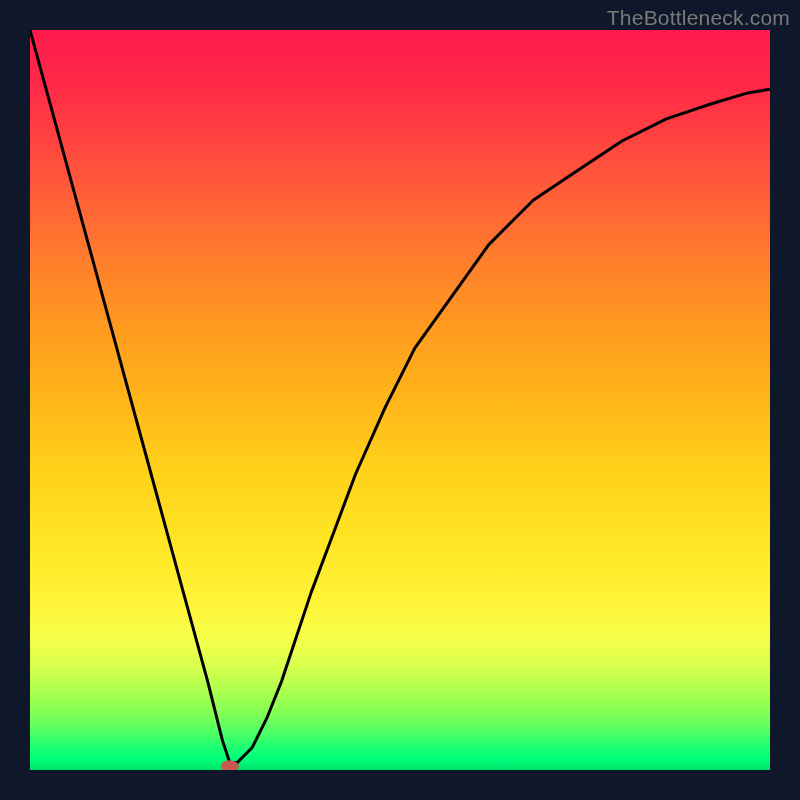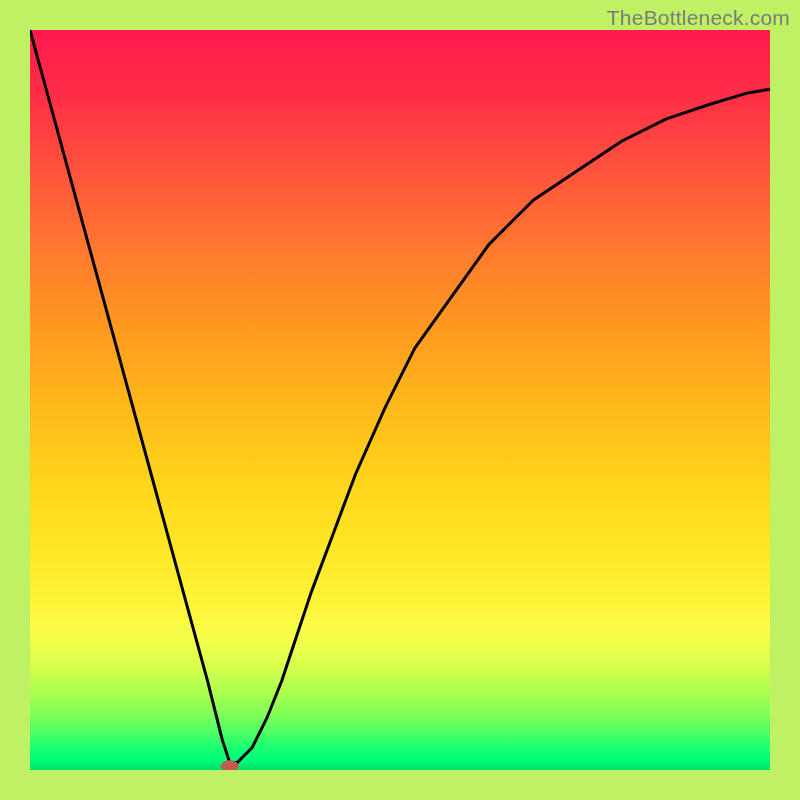--- a/index.html
+++ b/index.html
@@ -8,21 +8,21 @@
     width: 800px;
     height: 800px;
     overflow: hidden;
     background: #000;
     font-family: Arial, Helvetica, sans-serif;
   }
   .frame {
     position: relative;
     width: 800px;
     height: 800px;
-    background: #bef264;
+    background: #0f172a;
   }
   .plot-area {
     position: absolute;
     left: 30px;
     top: 30px;
     width: 740px;
     height: 740px;
   }
   .gradient-bg {
     position: absolute;

